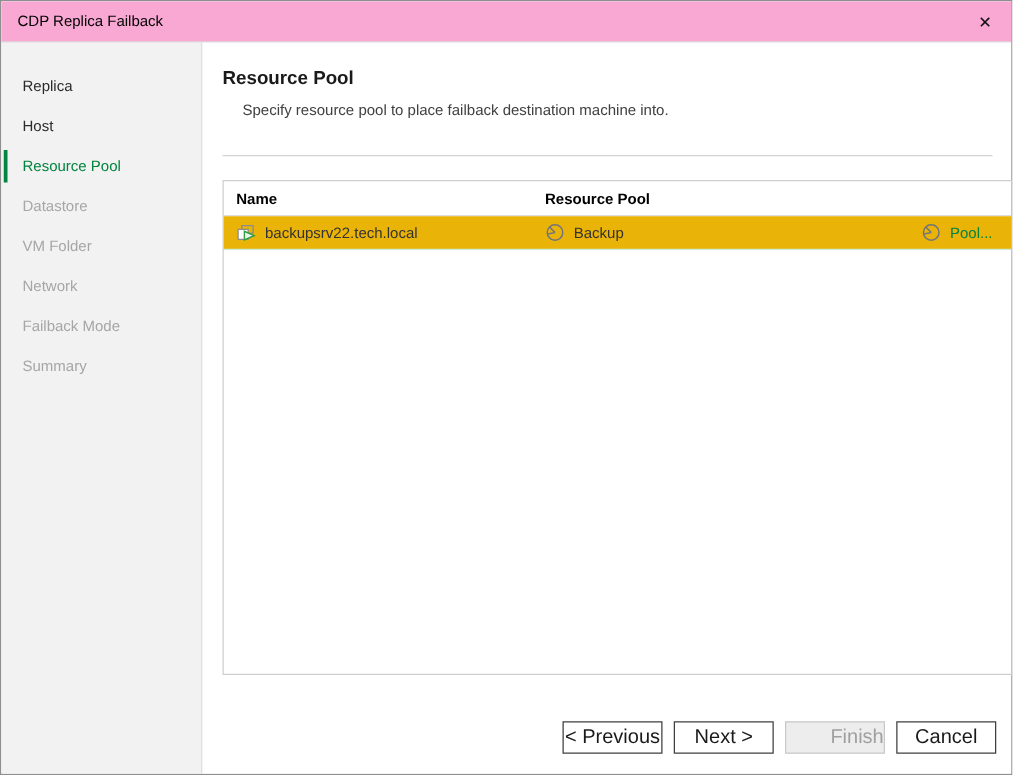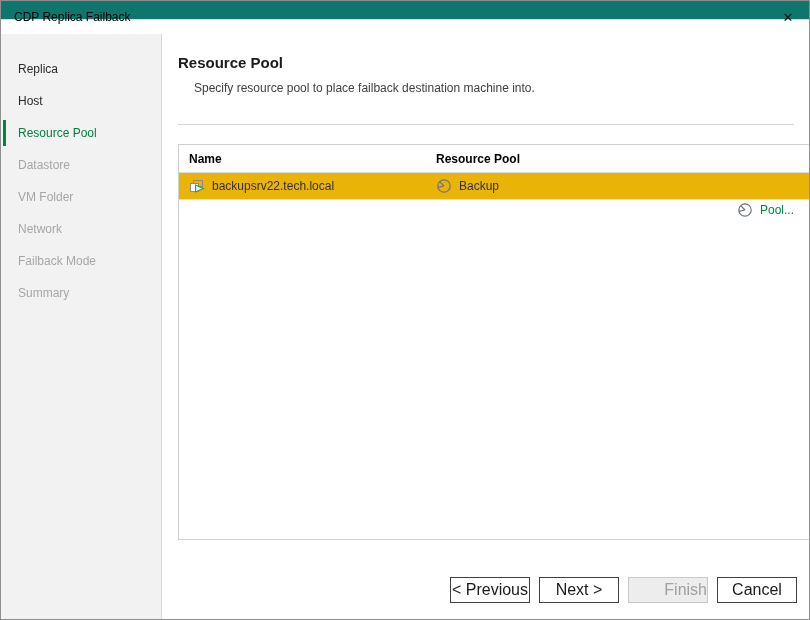--- a/index.html
+++ b/index.html
@@ -16,22 +16,22 @@
     width: 810px;
     height: 620px;
     background: #ffffff;
     border: 1px solid #8f8f8f;
     overflow: hidden;
   }
   
   .titlebar {
     position: absolute;
     top: 0; left: 0; right: 0;
-    height: 19px;
-    background: #0f766e;
+    height: 33px;
+    background: #f9a8d4;
     border-bottom: 1px solid #d9d9d9;
   }
   .titlebar .title {
     position: absolute;
     left: 13px;
     top: 0;
     line-height: 32px;
     font-size: 12px;
     color: #000000;
   }
@@ -146,21 +146,20 @@
   
   .pool-link {
     position: absolute;
     left: 575px;
     top: 138px;
     height: 27px;
     display: flex;
     align-items: center;
     color: #00843f;
     cursor: pointer;
-    margin-top: 24px;
   }
   .pool-link .label { font-size: 12px; }
   
   .footer {
     position: absolute;
     right: 12px;
     bottom: 16px;
     display: flex;
     gap: 9px;
   }

